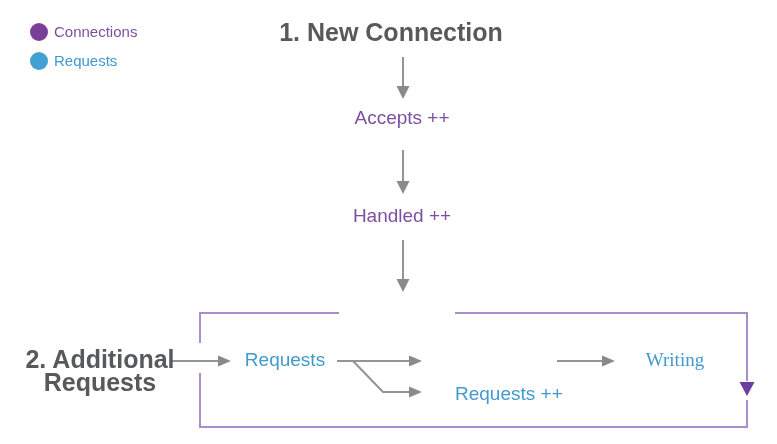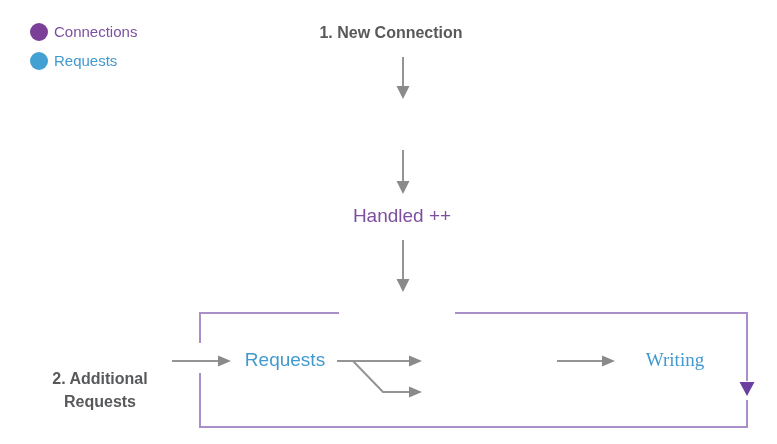--- a/index.html
+++ b/index.html
@@ -26,21 +26,21 @@
     line-height: 22px;
   }
   .center { text-align: center; }
   .node {
     font-size: 19px;
     font-weight: 400;
   }
   .purple-text { color: #7d4fa0; }
   .blue-text   { color: #4299cf; }
   .step-label {
-    font-size: 16px;
+    font-size: 25px;
     font-weight: 700;
     color: #58595b;
     line-height: 23px;
   }
   
   .legend {
     position: absolute;
     left: 30px;
     top: 22px;
   }
@@ -115,28 +115,30 @@
       <span class="legend-label purple-text">Connections</span>
     </div>
     <div class="legend-item">
       <span class="dot dot-requests"></span>
       <span class="legend-label blue-text">Requests</span>
     </div>
   </div>
 
   <div class="txt step-label center" style="left:241px; top:21px; width:300px;">1. New Connection</div>
 
+  <div class="txt node purple-text center" style="left:302px; top:107px; width:200px;">Accepts ++</div>
 
   <div class="txt node purple-text center" style="left:302px; top:205px; width:200px;">Handled ++</div>
 
 
   <div class="txt center" style="left:20px; top:348px; width:160px;">
-    <div class="step-label" style="position:static;margin-top:19px;">2. Additional</div>
+    <div class="step-label" style="position:static;">2. Additional</div>
     <div class="step-label" style="position:static;">Requests</div>
   </div>
 
   <div class="txt node blue-text center" style="left:235px; top:349px; width:100px;">Requests</div>
 
 
   <div class="txt node blue-text center" style="left:625px; top:349px; width:100px;font-family:Liberation Serif, serif;">Writing</div>
 
+  <div class="txt node blue-text" style="left:455px; top:383px;">Requests ++</div>
 
 </div>
 
 </body></html>

